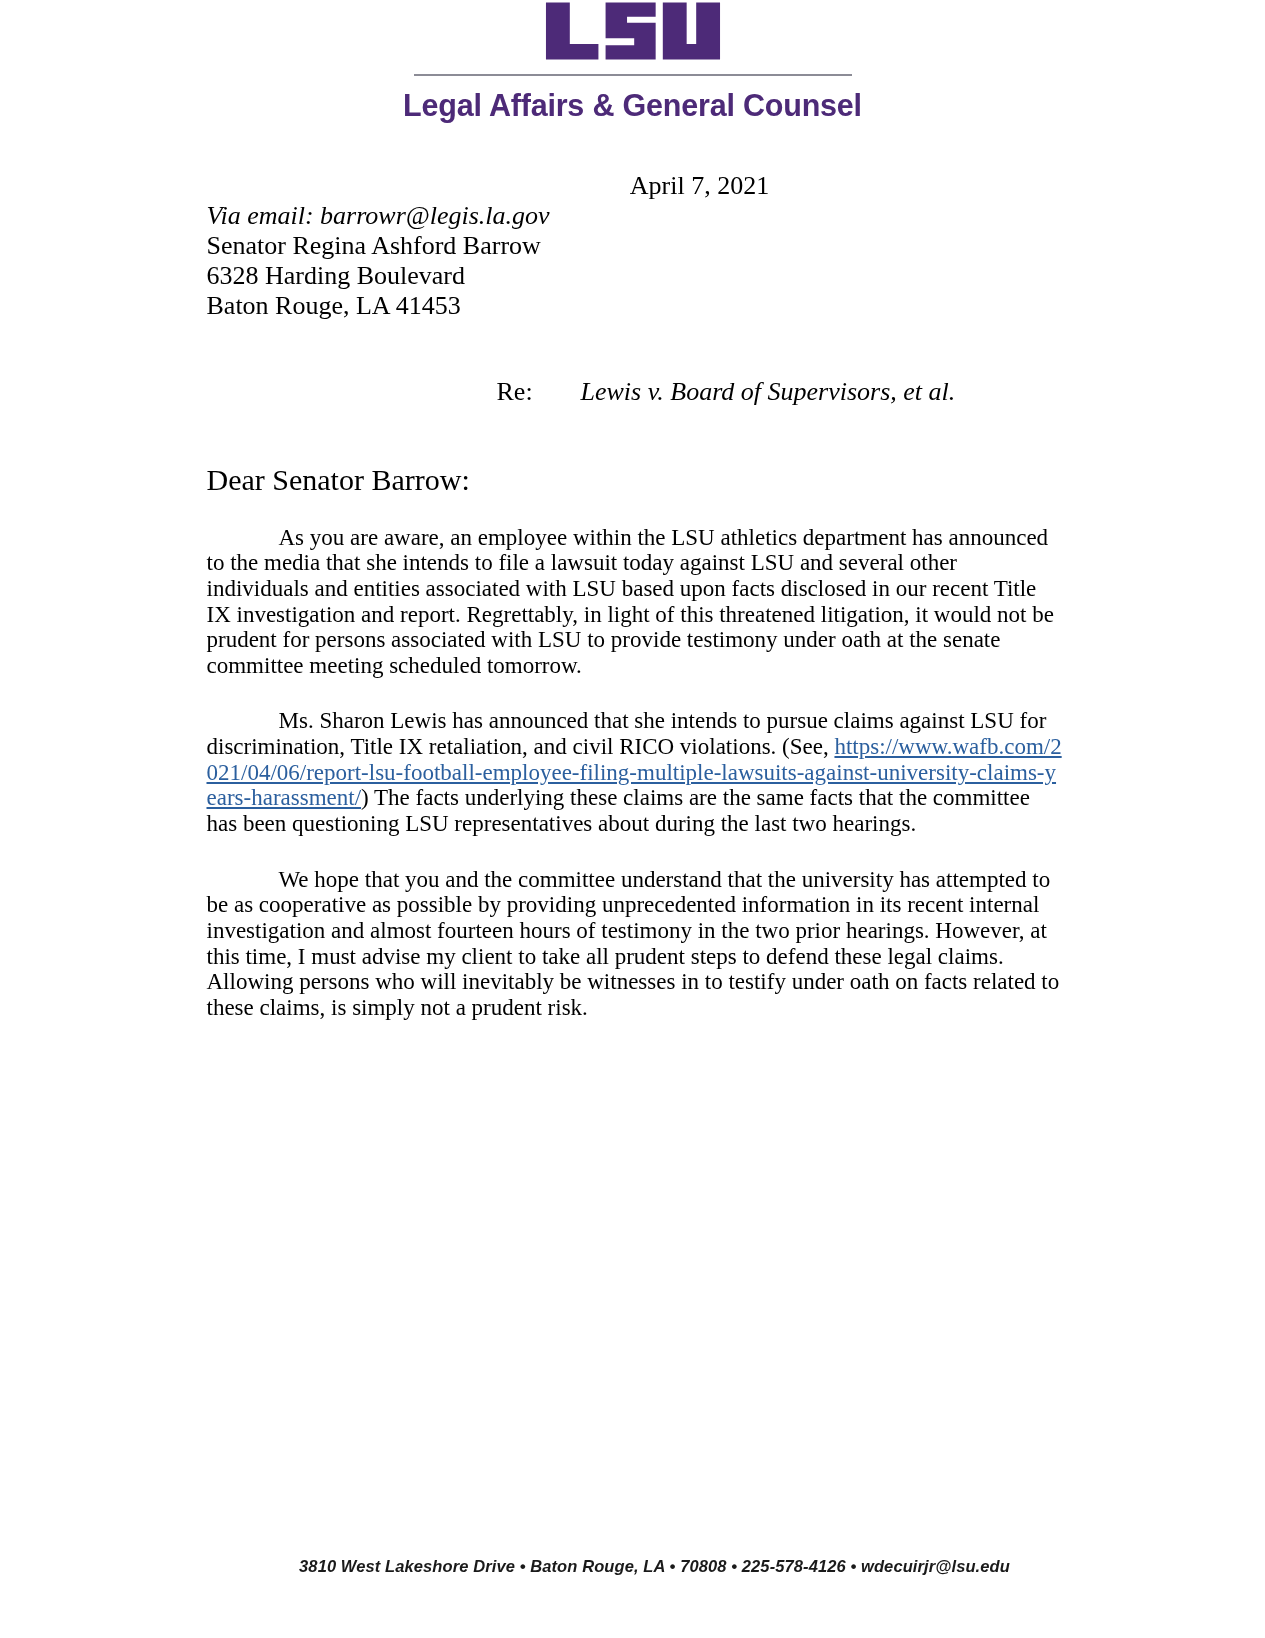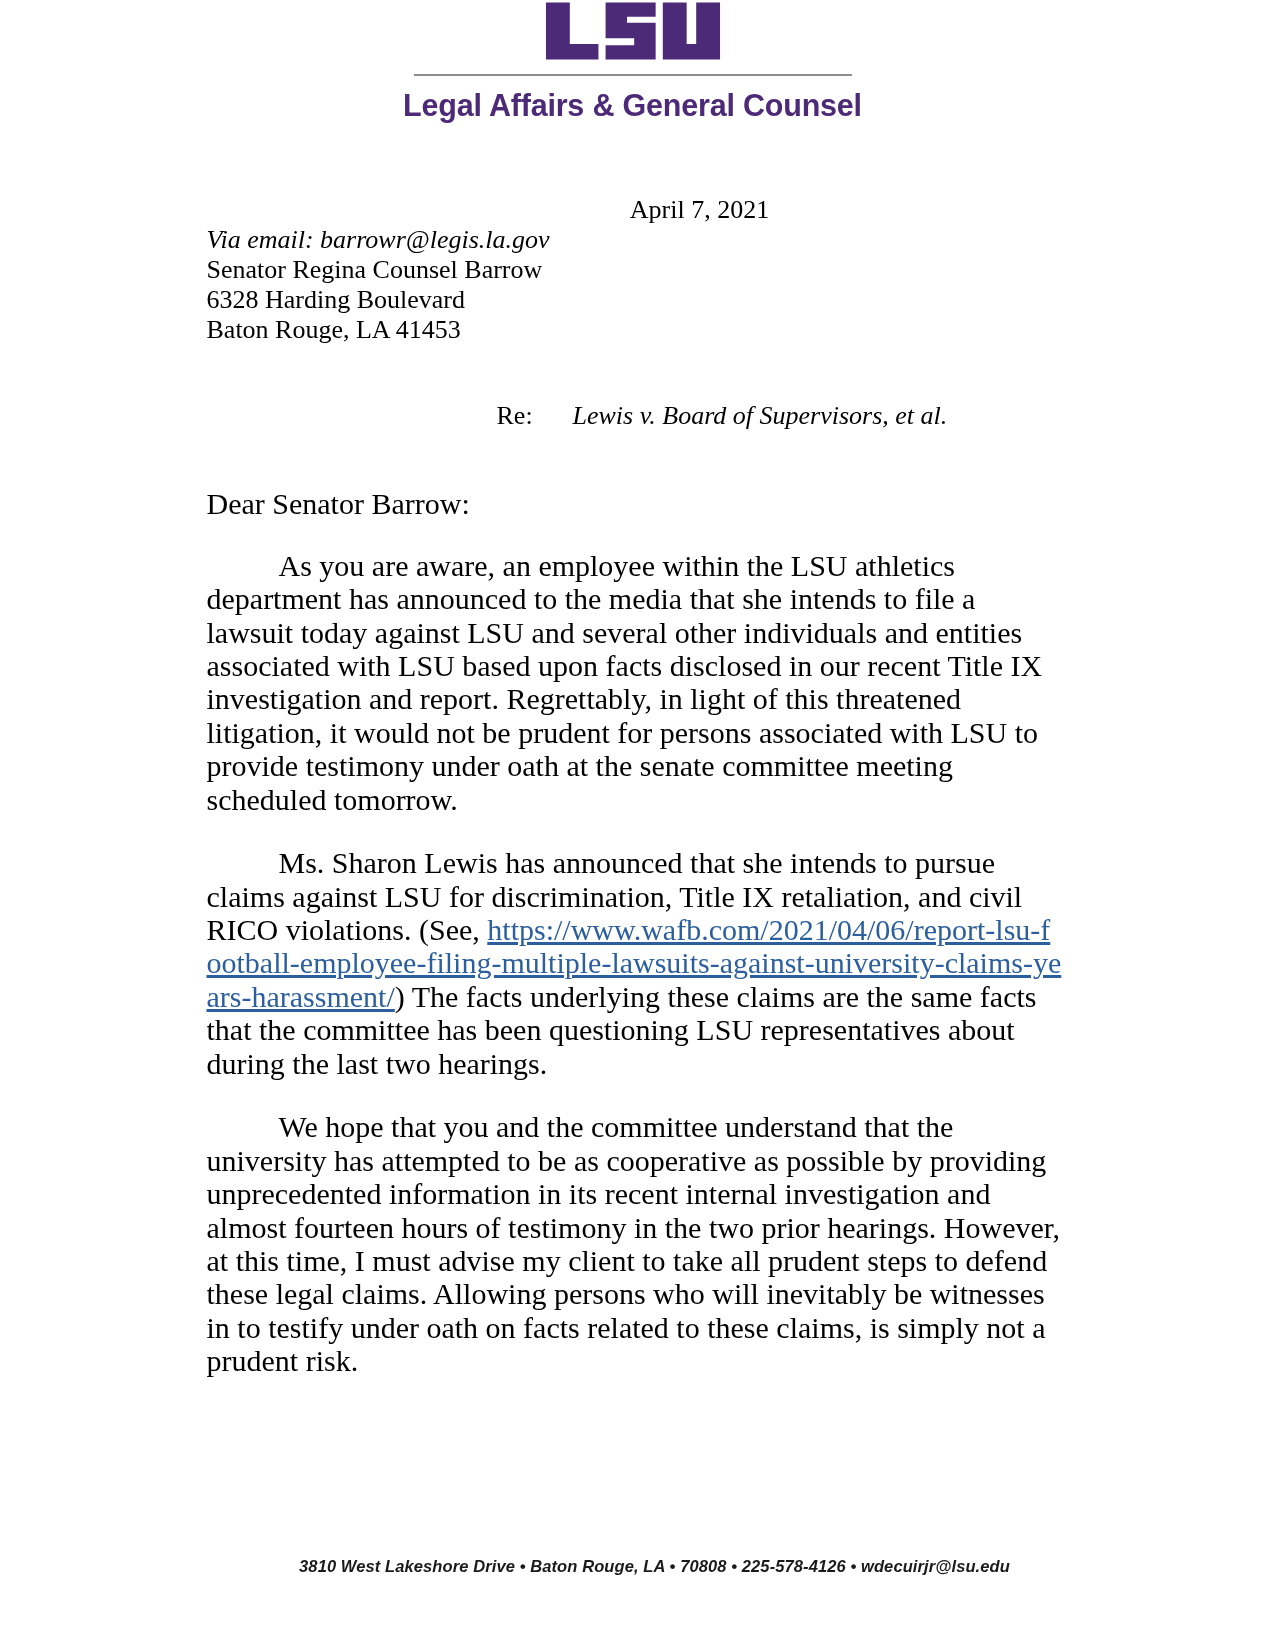--- a/index.html
+++ b/index.html
@@ -54,21 +54,21 @@
   .content {
     margin: 0 auto;
     width: 860px;
     padding-left: 4px;
     box-sizing: border-box;
   }
 
   .date-line {
     text-align: center;
     font-size: 26px;
-    margin-top: 72px;
+    margin-top: 48px;
     padding-left: 130px;
   }
 
   .address-block {
     font-size: 26px;
     line-height: 1.16;
   }
   .address-block .via {
     font-style: italic;
   }
@@ -77,29 +77,30 @@
     margin-top: 55px;
     font-size: 26px;
     padding-left: 290px;
   }
   .re-label {
     display: inline-block;
     width: 76px;
   }
   .re-matter {
     font-style: italic;
+    margin-left: 8px;
   }
 
   .salutation {
     margin-top: 56px;
     font-size: 30px;
   }
 
   p.para {
-    font-size: 30px;
+    font-size: 23px;
     line-height: 1.115;
     margin: 30px 0 0 0;
     text-indent: 72px;
     text-align: left;
   }
   p.para.first {
     margin-top: 28px;
   }
 
   a.doclink {
@@ -146,21 +147,21 @@
     <div class="rule"></div>
     <div class="dept-name">Legal Affairs &amp; General Counsel</div>
   </div>
 
   <div class="content">
 
     <div class="date-line">April 7, 2021</div>
 
     <div class="address-block">
       <div class="via">Via email: barrowr@legis.la.gov</div>
-      <div>Senator Regina Counsel Barrow</div>
+      <div>Senator Regina Ashford Barrow</div>
       <div>6328 Harding Boulevard</div>
       <div>Baton Rouge, LA 41453</div>
     </div>
 
     <div class="re-line">
       <span class="re-label">Re:</span><span class="re-matter">Lewis v. Board of Supervisors, et al.</span>
     </div>
 
     <div class="salutation">Dear Senator Barrow:</div>
 

